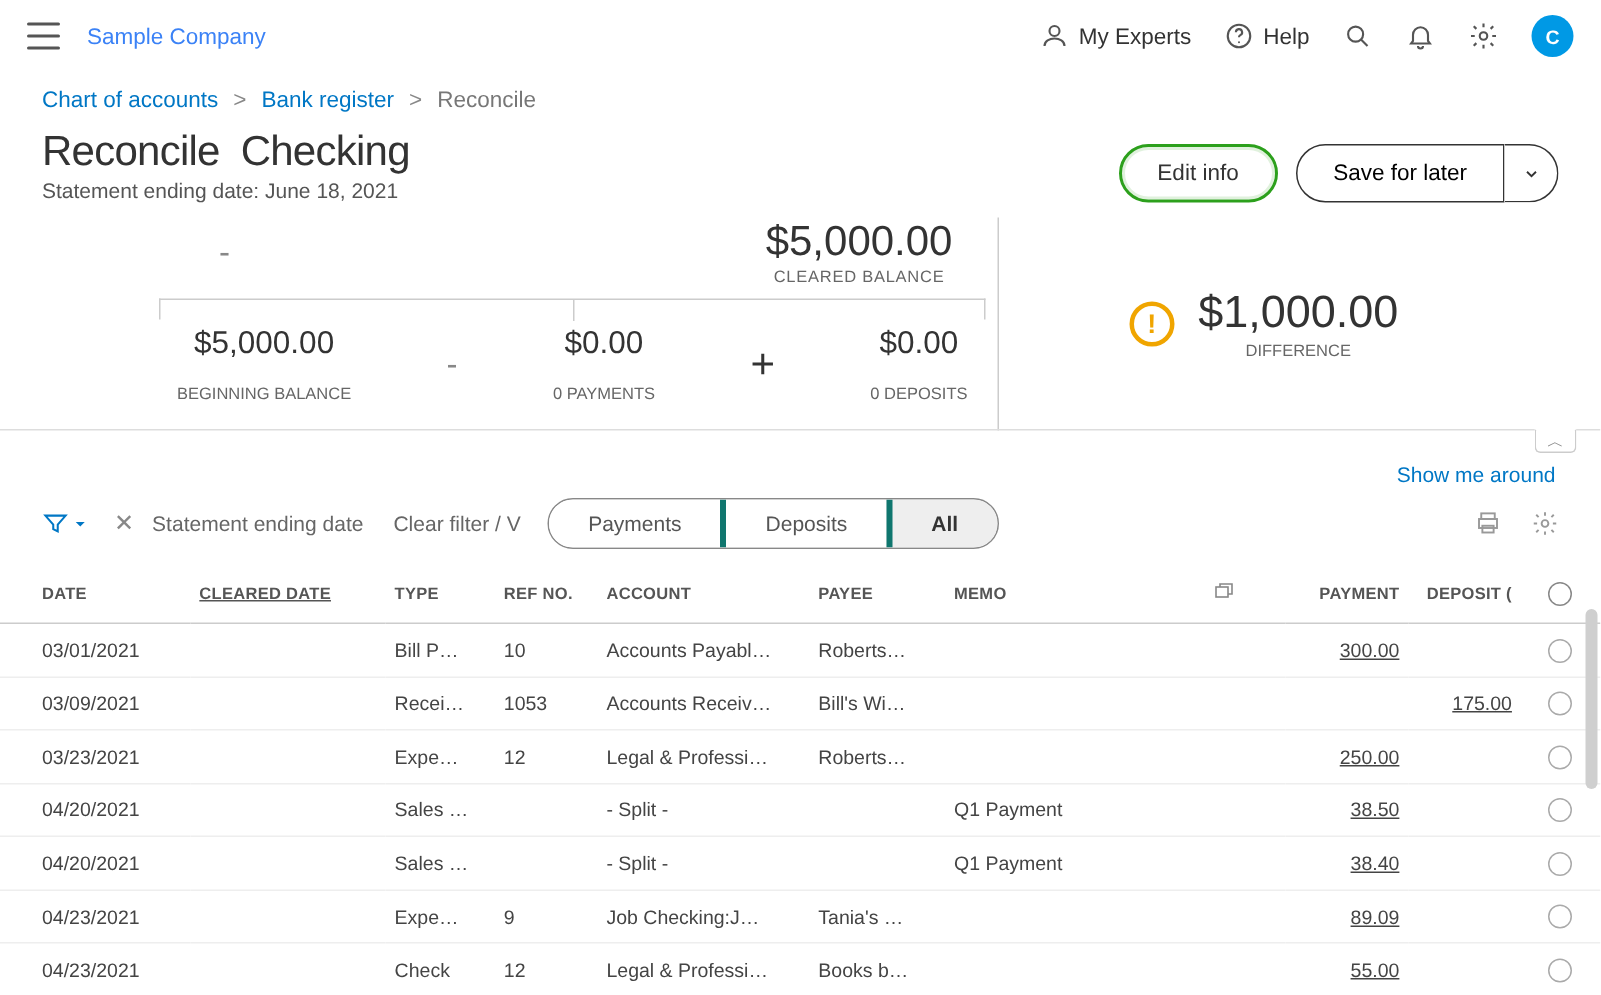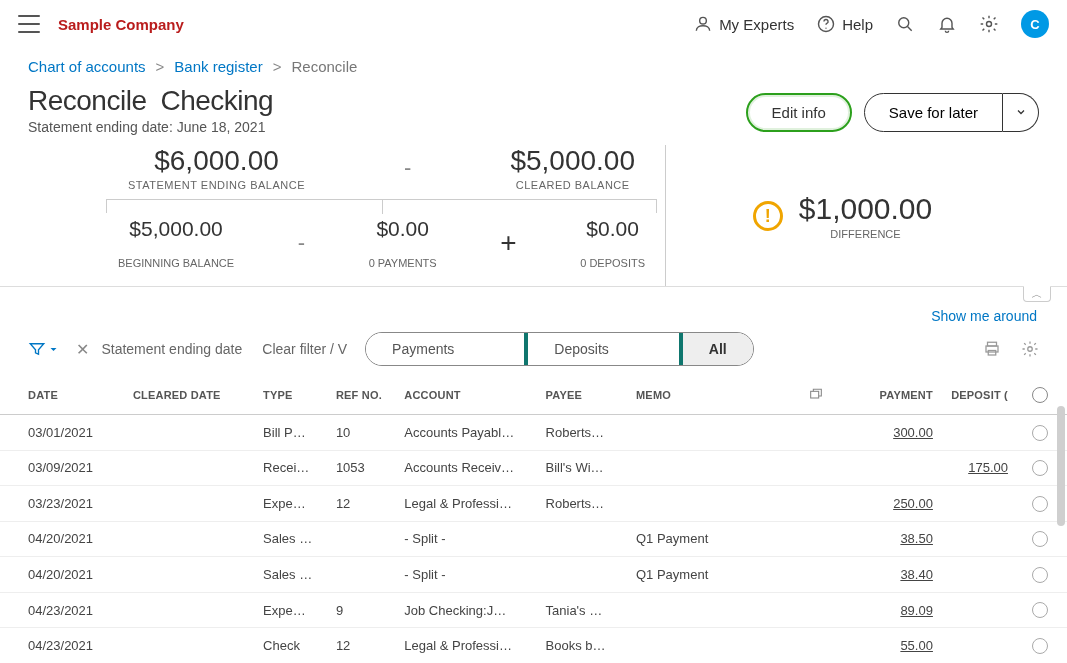--- a/index.html
+++ b/index.html
@@ -1,31 +1,31 @@
 <!DOCTYPE html>
 <html><head>
 <meta charset="utf-8">
 <style>
   * { box-sizing: border-box; margin: 0; padding: 0; }
   body { font-family: -apple-system, BlinkMacSystemFont, "Segoe UI", Arial, sans-serif; color: #333; font-size: 14px; background: #fff; width: 1067px; overflow: hidden;}
   .topbar { display: flex; align-items: center; padding: 10px 18px; height: 48px; }
   .hamburger { width: 22px; height: 18px; display: flex; flex-direction: column; justify-content: space-between; cursor: pointer; margin-right: 18px;}
   .hamburger span { display: block; height: 2px; background: #555; border-radius: 1px;}
-  .company { font-weight: 700; font-size: 15px; color: #b91c1c; }
+  .company { font-weight: 400; font-size: 15px; color: #3b82f6; }
   .topbar-spacer { flex: 1; }
   .top-links { display: flex; align-items: center; gap: 22px; }
   .top-link { display: flex; align-items: center; gap: 6px; color: #333; cursor: pointer; font-size: 15px;}
   .top-icon { width: 20px; height: 20px; stroke: #555; fill: none; stroke-width: 1.7; }
   .avatar { width: 28px; height: 28px; border-radius: 50%; background: #0099e5; color: #fff; display:flex;align-items:center;justify-content:center;font-size:13px;font-weight:600;}
   .content { padding: 4px 28px 0 28px; }
   .breadcrumb { display:flex; align-items:center; gap:10px; font-size:15px; margin-bottom:10px; margin-top:6px;}
   .breadcrumb a { color: #0077c5; text-decoration:none; cursor:pointer;}
   .breadcrumb .sep { color:#888;}
   .breadcrumb .current { color:#777;}
-  .titlebar { display:flex; align-items:center; justify-content:space-between; margin-bottom:10px;}
+  .titlebar { display:flex; align-items:flex-end; justify-content:space-between; margin-bottom:10px;}
   .title-left h1 { font-weight: 400; font-size: 28px; color:#333; letter-spacing: -0.5px;}
   .title-left h1 .acct { margin-left: 14px; }
   .subtitle { color:#555; font-size:14px; margin-top:2px;}
   .title-buttons { display:flex; gap:12px; margin-top:4px;}
   .pill-btn { border:1px solid #333; border-radius: 22px; padding: 9px 24px; font-size:15px; background:#fff; cursor:pointer; font-weight:500;}
   .pill-btn.edit { border:2px solid #2ca01c; color:#333; box-shadow: 0 0 0 2px rgba(44,160,28,0.15) inset;}
   .save-group { display:flex; }
   .save-group .pill-btn { border-radius: 22px 0 0 22px; }
   .save-group .caret { border:1px solid #333; border-left:none; border-radius: 0 22px 22px 0; width:36px; display:flex;align-items:center;justify-content:center; cursor:pointer; background:#fff;}
   .balances { display:flex; align-items:stretch; gap: 0; margin-top: 6px; padding: 0 60px 0 70px;}
@@ -48,38 +48,38 @@
   .caret-collapse { position:relative; height:16px; border-top:1px solid #ddd; margin-top: -1px;}
   .caret-collapse .tab { position:absolute; right:16px; top:-1px; width:28px; height:16px; border:1px solid #ccc; border-top:1px solid #fff; border-radius: 0 0 4px 4px; background:#fff; display:flex;align-items:center;justify-content:center; font-size:11px; color:#888; cursor:pointer;}
   .toolbar-row { display:flex; align-items:center; padding: 6px 28px 0 28px; justify-content: center;}
   .show-me { margin-left:auto; color:#0077c5; cursor:pointer; font-size:14px; padding-right: 2px;}
   .filter-row { display:flex; align-items:center; gap:12px; padding: 8px 28px 10px 28px;}
   .funnel { width:18px; height:18px; stroke:#0077c5; fill:none; stroke-width:1.8;}
   .funnel-wrap { display:flex; align-items:center; gap:3px; color:#0077c5; cursor:pointer;}
   .chip-x { color:#888; font-size:16px; cursor:pointer; margin-left:6px;}
   .chip-text { color:#666;}
   .clear-filter { color:#666; margin-left:8px;}
-  .seg { display:flex; border:1px solid #888; border-radius: 22px; overflow:hidden; margin-left: 6px; gap: 44px;}
+  .seg { display:flex; border:1px solid #888; border-radius: 22px; overflow:hidden; margin-left: 6px;}
   .seg button { border:none; background:#fff; padding: 8px 26px; font-size:14px; color:#555; cursor:pointer;}
   .seg button + button { border-left:4px solid #0f766e;}
   .seg button.active { background:#eee; color:#333; font-weight:600;}
   .toolbar-icons { margin-left:auto; display:flex; gap:20px;}
   .toolbar-icons svg { width:18px; height:18px; stroke:#999; fill:none; stroke-width:1.7; cursor:pointer;}
   .table-wrap { position:relative; }
   table { width:100%; border-collapse: collapse; font-size:13px; }
   thead th { text-align:left; font-size:11px; font-weight:700; color:#555; padding: 10px 6px; border-bottom:1px solid #ccc; letter-spacing:0.2px;}
   thead th.right { text-align:right;}
   tbody td { padding: 9px 6px; border-bottom:1px solid #eee; white-space:nowrap; overflow:hidden; text-overflow:ellipsis; color:#444;}
   tbody td.right { text-align:right;text-decoration:underline;}
   .radio { width:16px; height:16px; border:1.5px solid #aaa; border-radius:50%; display:inline-block; vertical-align:middle;}
   .radio.head { border-color:#888;}
   .multi-icon { width:16px; height:16px; stroke:#888; fill:none; stroke-width:1.6;}
   .scrollbar { position:absolute; right:2px; top:30px; width:8px; height:120px; background:#cfcfcf; border-radius:4px;}
   .col-date { width:115px; padding-left:28px !important;}
-  .col-cdate { width:118px;}
+  .col-cdate { width:118px;text-decoration:underline;}
   .col-type { width:66px;}
   .col-ref { width:62px;}
   .col-acct { width:128px;}
   .col-payee { width:82px;}
   .col-memo { width:156px;}
   .col-multi { width:50px;}
   .col-pay { width:74px;}
   .col-dep { width:68px;}
   .col-radio { width:48px; text-align:center;}
 </style>
@@ -155,24 +155,20 @@
               <path d="M6 9l6 6 6-6"></path>
             </svg>
         </div>
       </div>
     </div>
   </div>
 
   <div class="balances">
     <div class="balances-left">
       <div class="big-row">
-        <div class="big-amt">
-          <div class="num">$6,000.00</div>
-          <div class="lbl">STATEMENT ENDING BALANCE</div>
-        </div>
         <div class="op">-</div>
         <div class="big-amt">
           <div class="num">$5,000.00</div>
           <div class="lbl">CLEARED BALANCE</div>
         </div>
       </div>
       <div class="bracket"></div>
       <div class="sub-row">
         <div class="sub-amt">
           <div class="num">$5,000.00</div>

